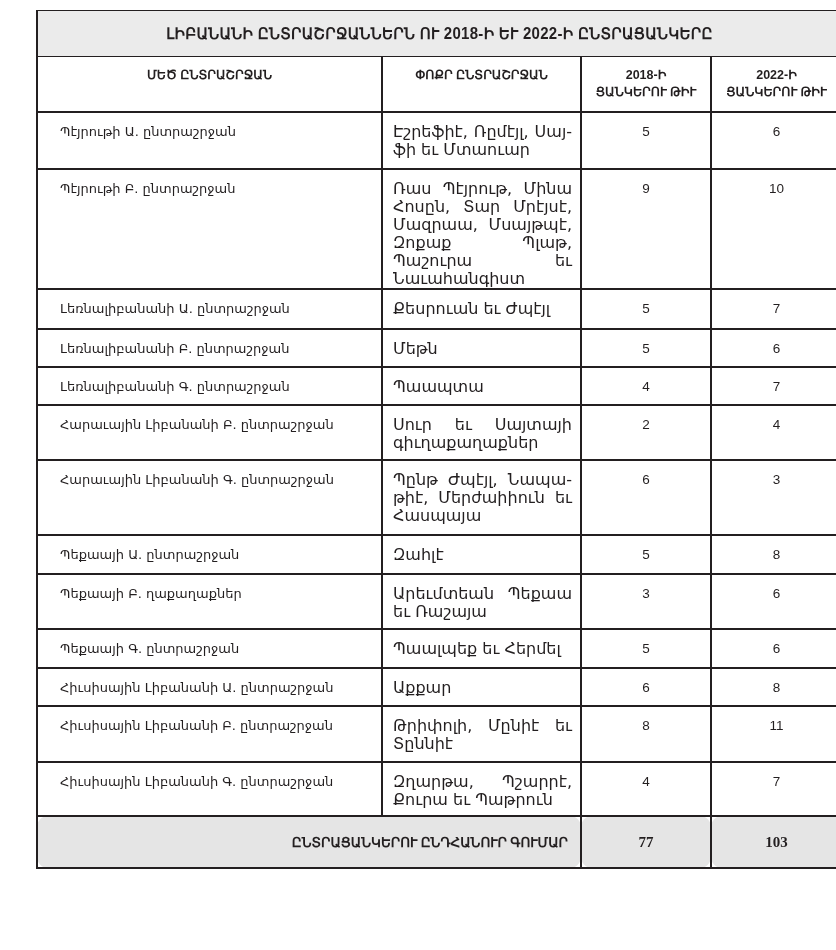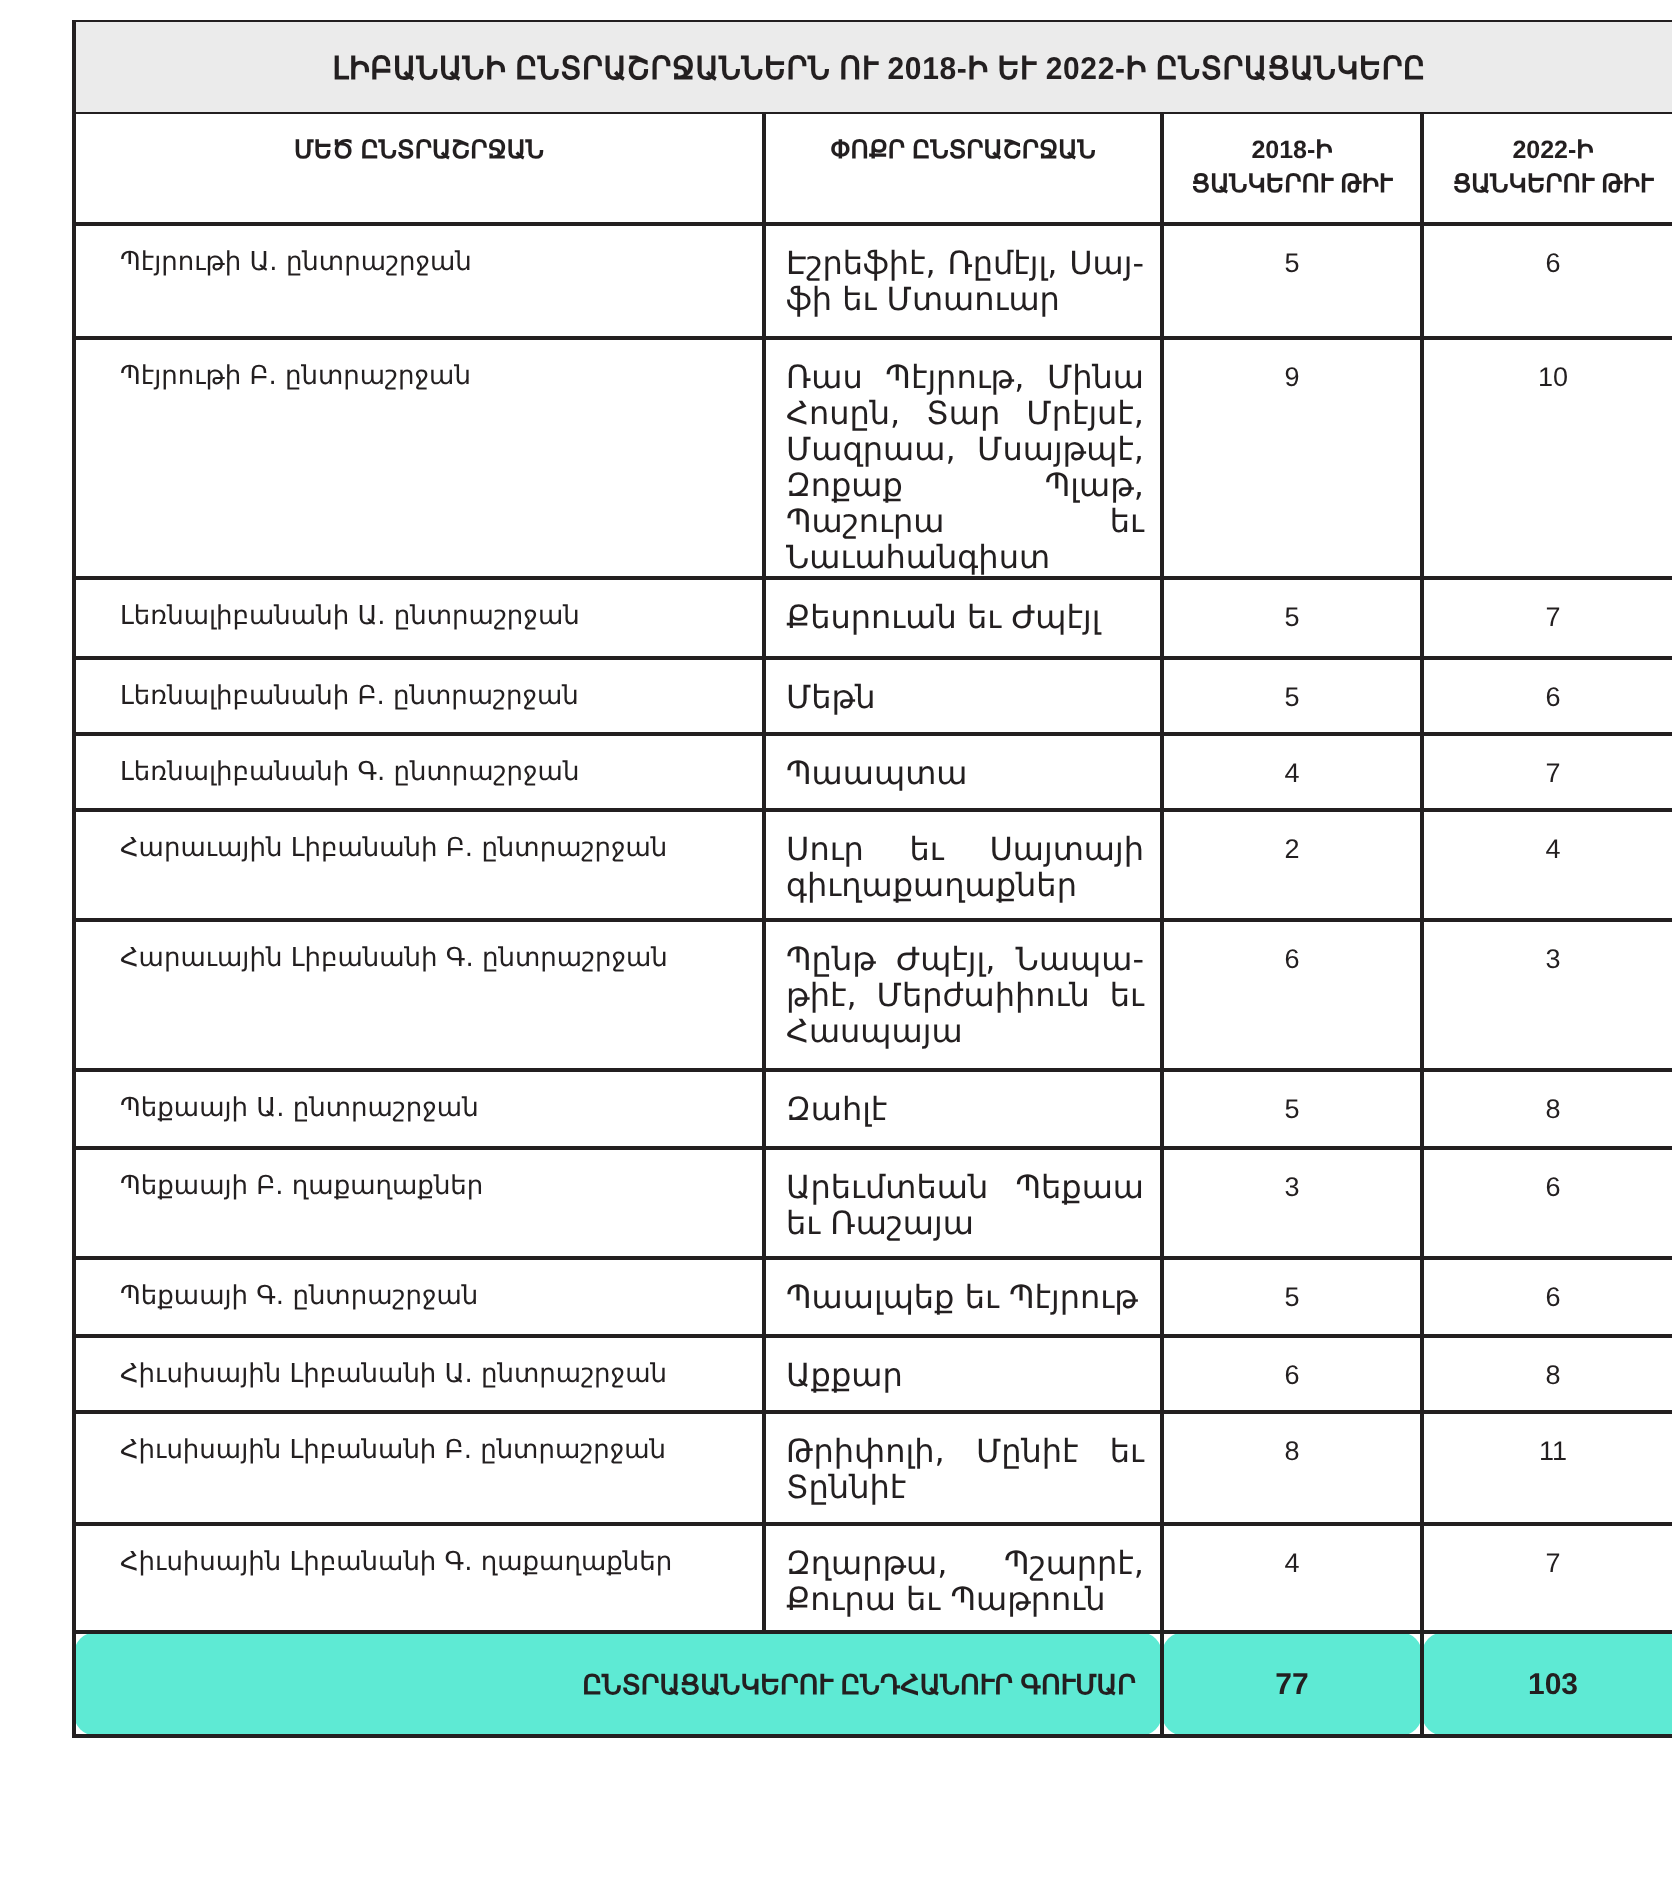--- a/index.html
+++ b/index.html
@@ -22,21 +22,21 @@
   }
   .hdr {
     height: 56px; text-align: center; font-weight: bold;
     font-size: 12.5px; line-height: 17px;
     font-family: Liberation Sans, sans-serif;
     padding-top: 10px !important; box-sizing: border-box;
   }
   .c1 { padding: 10px 10px 0 22px !important; font-size: 13px; line-height: 18px; }
   .c2 { padding: 10px 8px 0 10px !important; font-size: 16px; line-height: 18px; text-align: justify; hyphens: manual; }
   .num { text-align: center; font-size: 13.5px; line-height: 18px; padding-top: 10px !important; font-family: "Liberation Sans", sans-serif; }
-  .total-row td { background: #5eead4; height: 50px; vertical-align: middle !important; font-weight: bold; font-family: Liberation Sans, sans-serif; border-radius: 11px; }
+  .total-row td { background: #e5e5e5; height: 50px; vertical-align: middle !important; font-weight: bold; font-family: Liberation Serif, serif; border-radius: 11px; }
   .total-label { text-align: right; padding-right: 12px !important; font-size: 13.5px; }
   .total-num { text-align: center; font-size: 15px; }
 </style>
 </head>
 <body>
 
 <table class="main">
   <colgroup>
     <col style="width:345px">
     <col style="width:199px">
@@ -122,41 +122,41 @@
 
   <tr style="height: 55px;">
     <td class="c1">Պեքաայի Բ. ղաքաղաքներ</td>
     <td class="c2">Արեւմտեան Պեքաա եւ Ռաշայա</td>
     <td class="num">3</td>
     <td class="num">6</td>
   </tr>
 
   <tr style="height: 39px;">
     <td class="c1">Պեքաայի Գ. ընտրաշրջան</td>
-    <td class="c2">Պաալպեք եւ Պէյրութ</td>
+    <td class="c2">Պաալպեք եւ Հերմել</td>
     <td class="num">5</td>
     <td class="num">6</td>
   </tr>
 
   <tr style="height: 38px;">
     <td class="c1">Հիւսիսային Լիբանանի Ա. ընտրաշրջան</td>
     <td class="c2">Աքքար</td>
     <td class="num">6</td>
     <td class="num">8</td>
   </tr>
 
   <tr style="height: 56px;">
     <td class="c1">Հիւսիսային Լիբանանի Բ. ընտրաշրջան</td>
     <td class="c2">Թրիփոլի, Մընիէ եւ Տըննիէ</td>
     <td class="num">8</td>
     <td class="num">11</td>
   </tr>
 
   <tr style="height: 54px;">
-    <td class="c1">Հիւսիսային Լիբանանի Գ. ղաքաղաքներ</td>
+    <td class="c1">Հիւսիսային Լիբանանի Գ. ընտրաշրջան</td>
     <td class="c2">Զղարթա, Պշարրէ, Քու­րա եւ Պաթրուն</td>
     <td class="num">4</td>
     <td class="num">7</td>
   </tr>
 </tbody>
   <tfoot>
     <tr class="total-row">
       <td colspan="2" class="total-label">ԸՆՏՐԱՑԱՆԿԵՐՈՒ ԸՆԴՀԱՆՈՒՐ ԳՈՒՄԱՐ</td>
       <td class="total-num">77</td>
       <td class="total-num">103</td>

